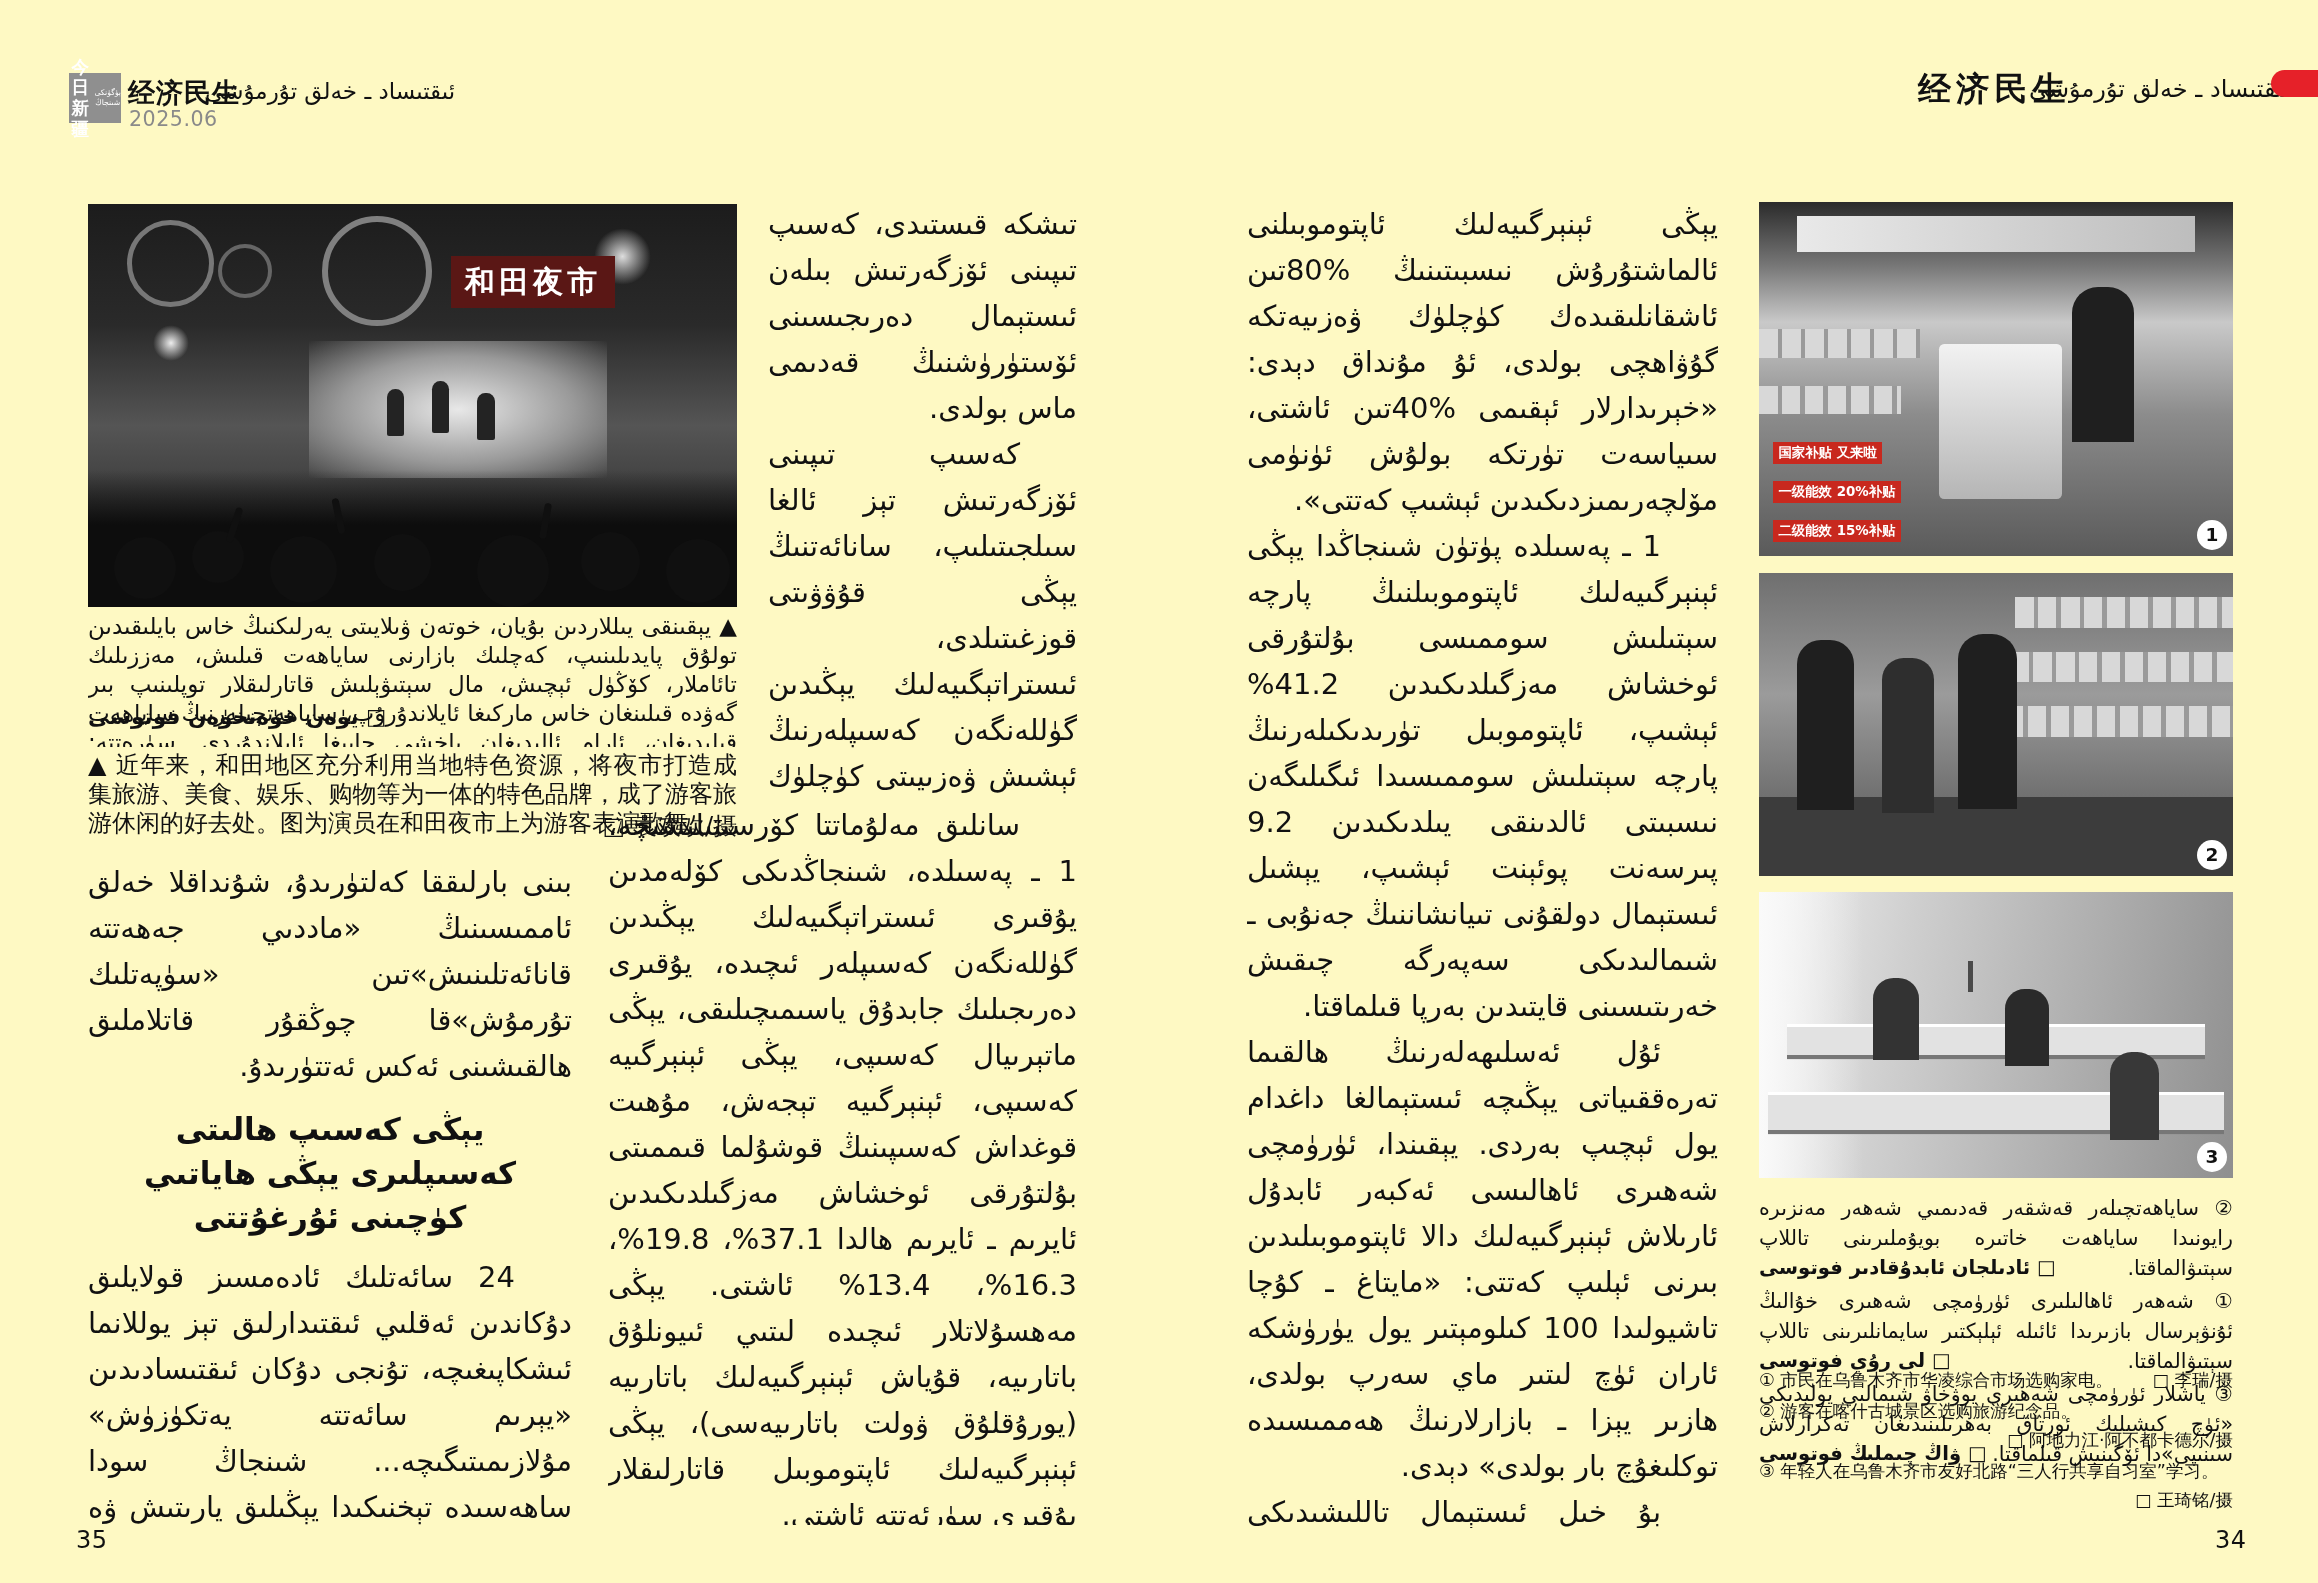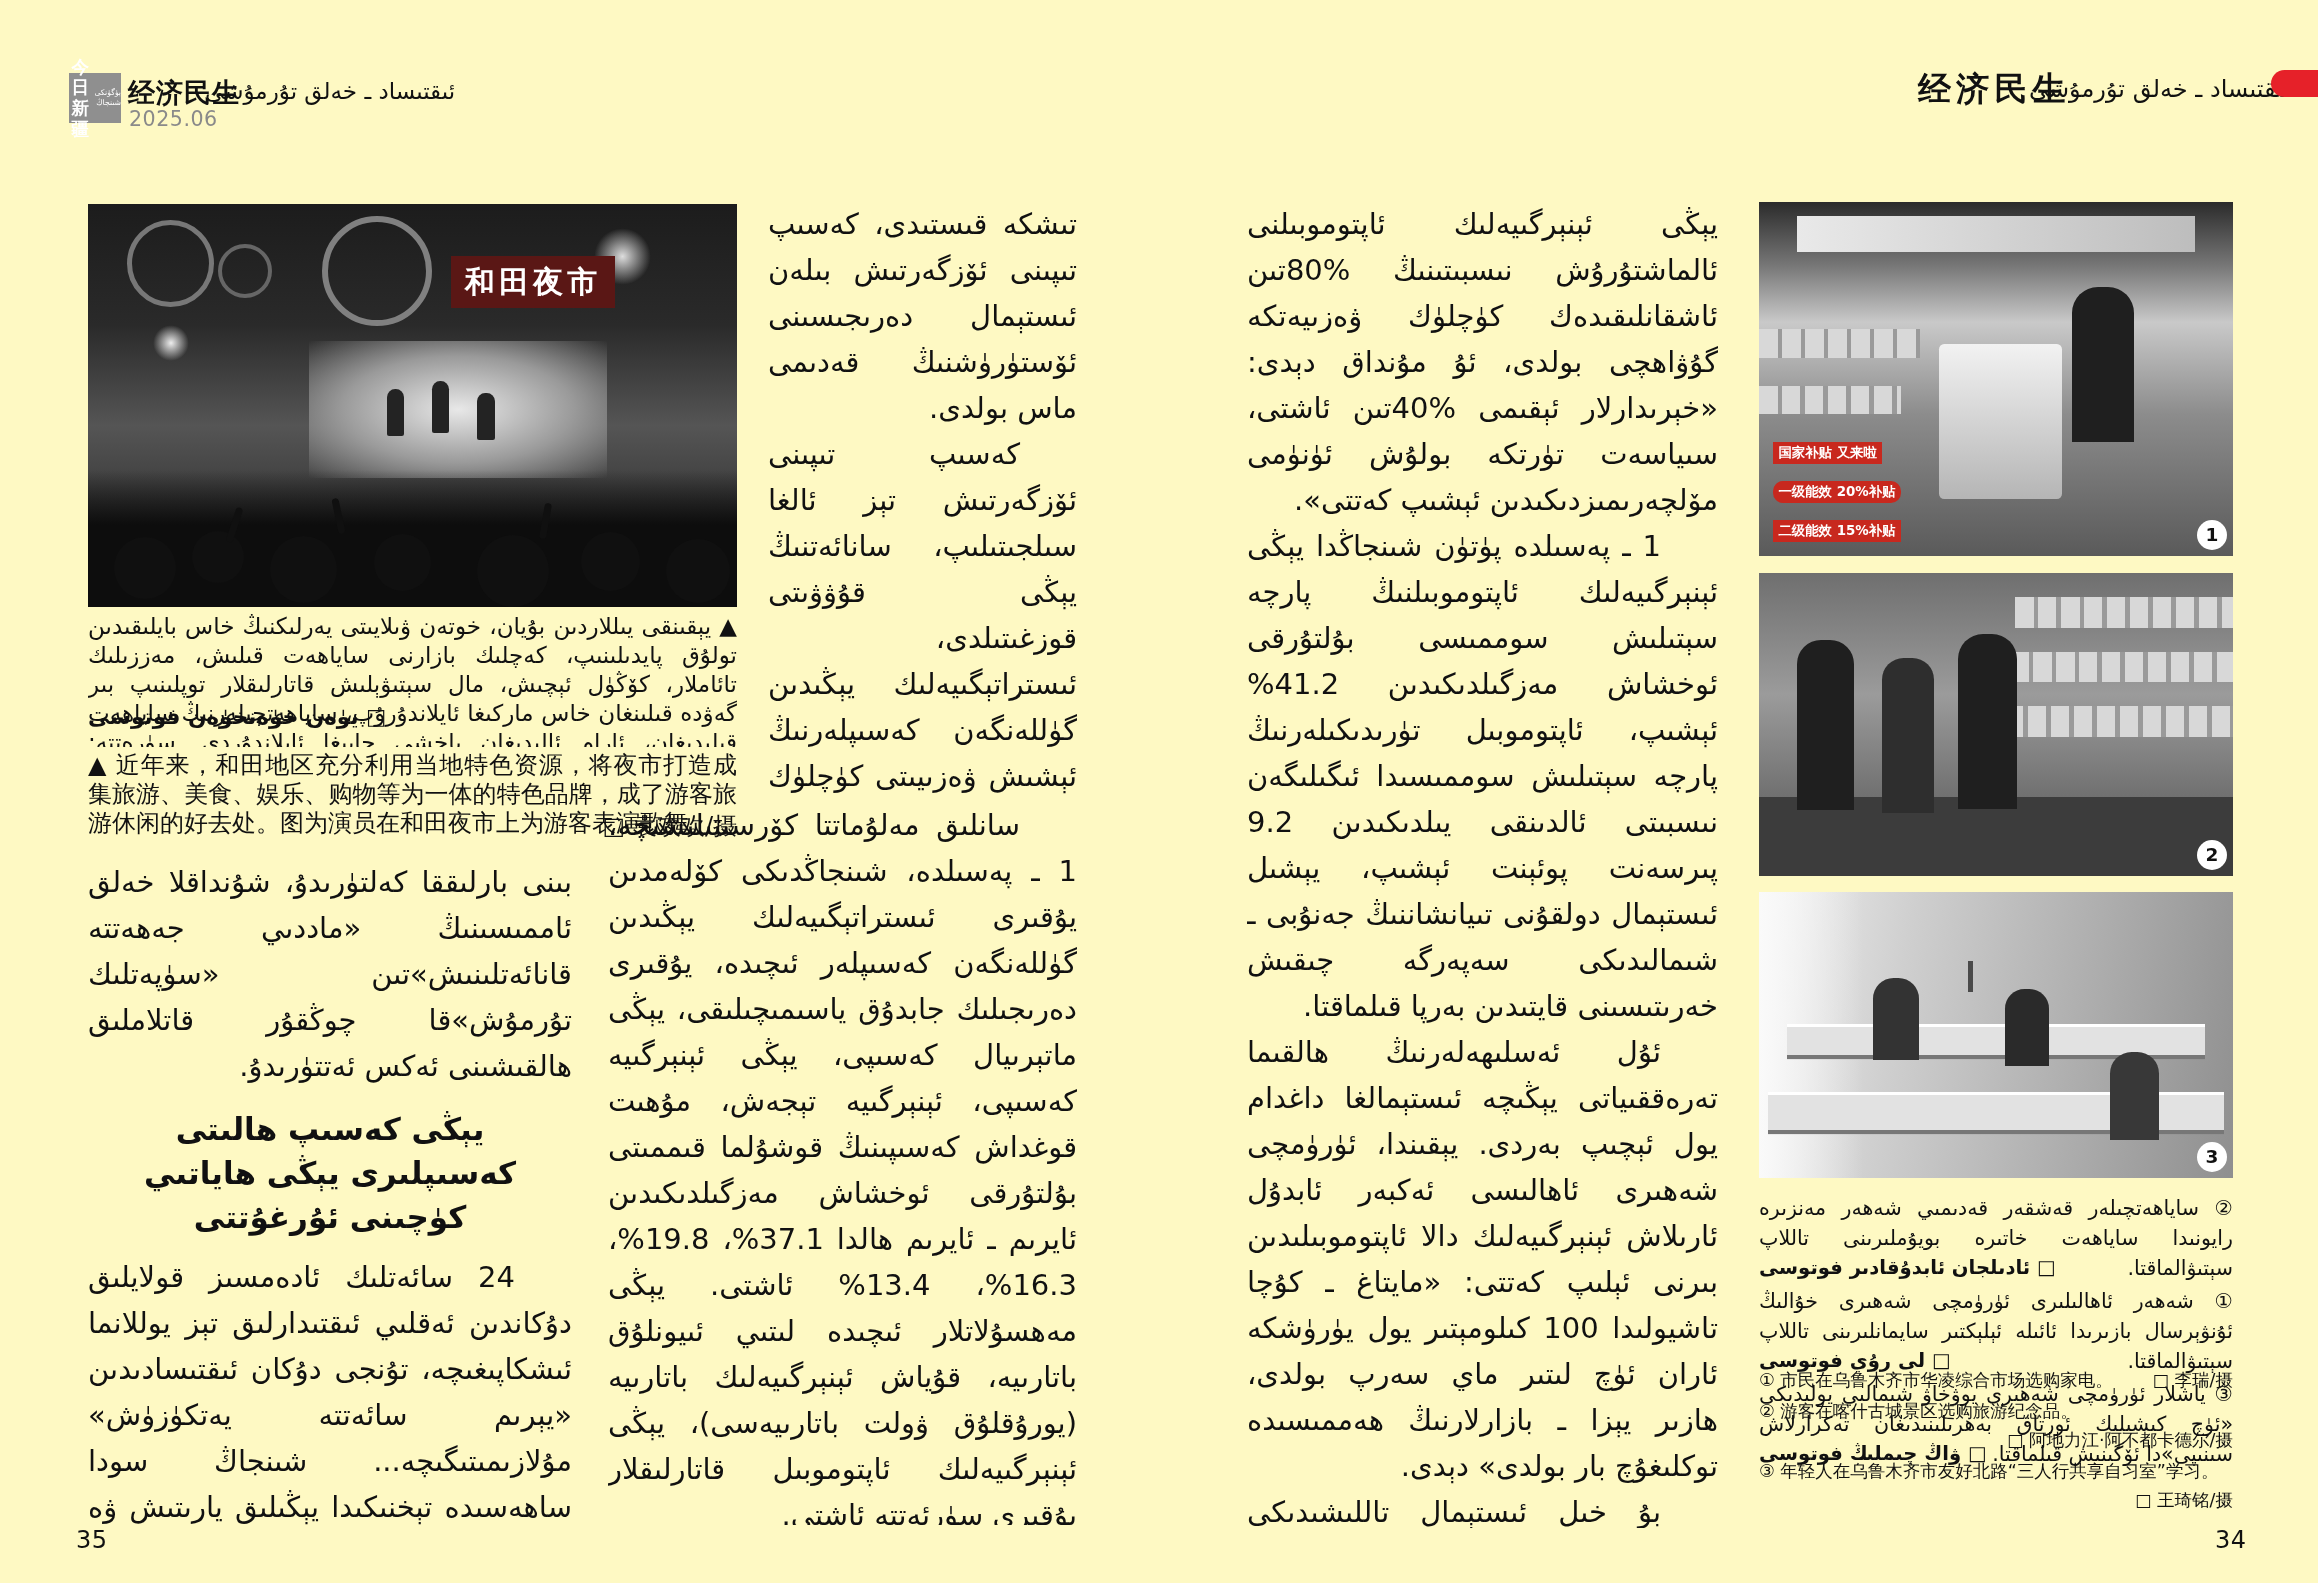--- a/index.html
+++ b/index.html
@@ -3,21 +3,21 @@
 <meta charset="utf-8">
 <style>
   html,body{margin:0;padding:0;background:#e8e8e8;}
   #spread{position:relative;width:2319px;height:1584px;background:#fef9c3;overflow:hidden;
           font-family:"DejaVu Sans",sans-serif;color:#111;padding-left:48px;}
   .abs{position:absolute;}
   
   #hl-box{left:69px;top:73px;width:52px;height:50px;background:#8f8f8f;color:#fff;
           display:flex;align-items:center;justify-content:center;gap:3.1px;}
   #hl-box .cjk{font-family:"DejaVu Serif",serif;font-size:17.5px;line-height:20.6px;font-weight:bold;text-align:center;}
-  #hl-box .ugm{font-size:7.7px;line-height:10.3px;text-align:right;direction:rtl;}
+  #hl-box .ugm{font-size:7.7px;line-height:10.3px;text-align:center;direction:rtl;}
   #hl-cn{left:128px;top:75px;font-size:27px;font-weight:bold;letter-spacing:1px;}
   #hl-ug{left:205px;top:78px;font-size:23px;direction:rtl;}
   #hl-issue{left:129px;top:107px;font-size:20.6px;color:#8a8a8a;letter-spacing:0.5px;}
   #hr-cn{left:1918px;top:67px;font-size:33px;font-family:"DejaVu Serif",serif;font-weight:600;letter-spacing:5.2px;}
   #hr-ug{left:2029px;top:75px;font-size:24px;direction:rtl;}
   #hr-tab{left:2271px;top:70px;width:47px;height:27px;background:#e62129;border-radius:14.4px 0 0 14.4px;}
   
   .ug{direction:rtl;text-align:justify;}
   .para{margin:0;font-size:29px;line-height:46px;}
   .ind{text-indent:57px;}
@@ -151,21 +151,21 @@
 
   </div>
 
   <div class="abs rphoto" id="rp1">
     <div style="position:absolute;left:8%;top:4%;width:84%;height:10%;background:linear-gradient(90deg,#e9e9e9,#bdbdbd);"></div>
     <div class="shelfrow" style="left:0;top:36%;width:34%;height:8%;"></div>
     <div class="shelfrow" style="left:0;top:52%;width:30%;height:8%;"></div>
     <div style="position:absolute;left:38%;top:40%;width:26%;height:44%;background:linear-gradient(180deg,#f2f2f2,#b5b5b5);border-radius:5.2px;"></div>
     <div class="fig" style="left:66%;top:24%;width:62px;height:155px;border-radius:26px 26px 0 0;"></div>
     <div class="redtag" style="left:3%;bottom:26%;">国家补贴 又来啦</div>
-    <div class="redtag" style="left:3%;bottom:15%;border-radius:10px;">一级能效 20%补贴</div>
+    <div class="redtag" style="left:3%;bottom:15%;">一级能效 20%补贴</div>
     <div class="redtag" style="left:3%;bottom:4%;">二级能效 15%补贴</div>
     <div class="badge">1</div>
   </div>
 
   <div class="abs rphoto" id="rp2">
     <div class="shelfrow" style="right:0;top:8%;width:46%;height:10%;"></div>
     <div class="shelfrow" style="right:0;top:26%;width:52%;height:10%;"></div>
     <div class="shelfrow" style="right:0;top:44%;width:48%;height:10%;"></div>
     <div style="position:absolute;left:0;bottom:0;width:100%;height:26%;background:#3c3c3c;"></div>
     <div class="fig" style="left:8%;top:22%;width:57px;height:170px;border-radius:24px 24px 0 0;"></div>

